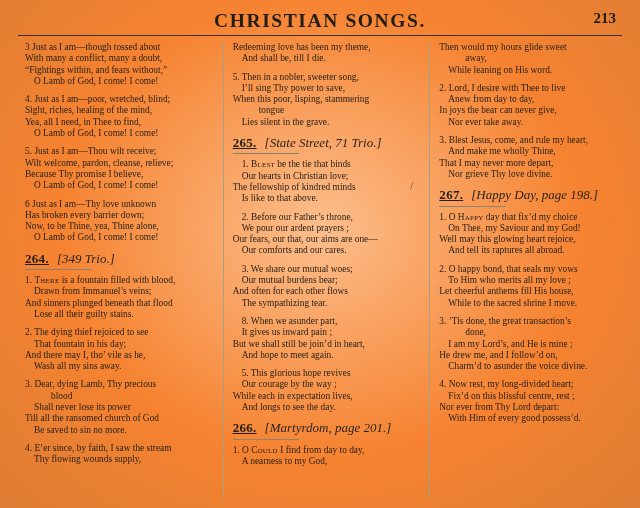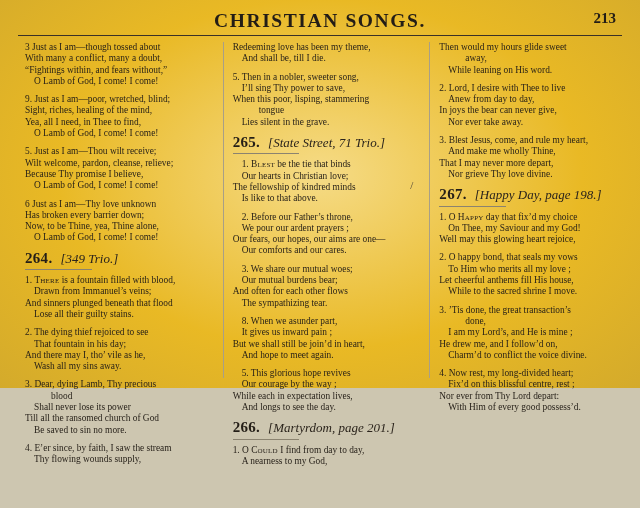--- a/index.html
+++ b/index.html
@@ -9,22 +9,22 @@
   body {
     width: 640px;
     height: 508px;
     background: #cdc6b0;
     font-family: "Liberation Serif", serif;
     overflow: hidden;
   }
   .page {
     position: relative;
     width: 640px;
-    height: 388px;
-    background: #eab308;
+    height: 508px;
+    background: #f97316;
     box-sizing: border-box;
   }
   
   .page::before {
     content: "";
     position: absolute;
     left: 0; top: 0; right: 0; bottom: 0;
     background:
       radial-gradient(ellipse at 50% 45%, rgba(255,252,238,0.55) 0%, rgba(226,219,199,0.15) 58%, rgba(160,150,125,0.30) 100%);
     pointer-events: none;
@@ -99,24 +99,25 @@
   }
   .ind1 { padding-left: 9px; }
   .ind3 { padding-left: 26px; }
   .hymnhead {
     margin: 9px 0 3px 0;
     display: flex;
     align-items: baseline;
     gap: 8px;
   }
   .hymnnum {
-    font-size: 15px;
+    font-size: 13px;
     font-weight: bold;
     letter-spacing: 0.3px;
     color: #241e17;
+    text-decoration: underline;
   }
   .tune {
     font-size: 13px;
     font-style: italic;
     color: #2b241c;
   }
   .firstword {
     font-variant: small-caps;
     letter-spacing: 0.2px;
   }
@@ -148,21 +149,21 @@
 
     <div class="columns">
       <div class="col" id="col0">
           <div class="blk">
             <p class="vtext">3 Just as I am—though tossed about</p>
             <p class="vtext">With many a conflict, many a doubt,</p>
             <p class="vtext">“Fightings within, and fears without,”</p>
             <p class="vtext ind1">O Lamb of God, I come! I come!</p>
           </div>
           <div class="blk">
-            <p class="vtext">9. Just as I am—poor, wretched, blind;</p>
+            <p class="vtext">4. Just as I am—poor, wretched, blind;</p>
             <p class="vtext">Sight, riches, healing of the mind,</p>
             <p class="vtext">Yea, all I need, in Thee to find,</p>
             <p class="vtext ind1">O Lamb of God, I come! I come!</p>
           </div>
           <div class="blk">
             <p class="vtext">5. Just as I am—Thou wilt receive;</p>
             <p class="vtext">Wilt welcome, pardon, cleanse, relieve;</p>
             <p class="vtext">Because Thy promise I believe,</p>
             <p class="vtext ind1">O Lamb of God, I come! I come!</p>
           </div>
@@ -221,21 +222,21 @@
           <hr class="hr-small">
           <div class="blk">
             <p class="vtext ind1">1. <span class="firstword">Blest</span> be the tie that binds</p>
             <p class="vtext ind1">Our hearts in Christian love;</p>
             <p class="vtext">The fellowship of kindred minds</p>
             <p class="vtext ind1">Is like to that above.</p>
           </div>
           <div class="blk">
             <p class="vtext ind1">2. Before our Father’s throne,</p>
             <p class="vtext ind1">We pour our ardent prayers ;</p>
-            <p class="vtext">Our fears, our hopes, our aims are one—</p>
+            <p class="vtext">Our fears, our that, our aims are one—</p>
             <p class="vtext ind1">Our comforts and our cares.</p>
           </div>
           <div class="blk">
             <p class="vtext ind1">3. We share our mutual woes;</p>
             <p class="vtext ind1">Our mutual burdens bear;</p>
             <p class="vtext">And often for each other flows</p>
             <p class="vtext ind1">The sympathizing tear.</p>
           </div>
           <div class="blk">
             <p class="vtext ind1">8. When we asunder part,</p>
@@ -279,33 +280,34 @@
           </div>
           <div class="hymnhead">
             <span class="hymnnum">267.</span>
             <span class="tune">[Happy Day, page 198.]</span>
           </div>
           <hr class="hr-small">
           <div class="blk">
             <p class="vtext">1. O <span class="firstword">Happy</span> day that fix’d my choice</p>
             <p class="vtext ind1">On Thee, my Saviour and my God!</p>
             <p class="vtext">Well may this glowing heart rejoice,</p>
+            <p class="vtext ind1">And tell its raptures all abroad.</p>
           </div>
           <div class="blk">
             <p class="vtext">2. O happy bond, that seals my vows</p>
             <p class="vtext ind1">To Him who merits all my love ;</p>
             <p class="vtext">Let cheerful anthems fill His house,</p>
             <p class="vtext ind1">While to the sacred shrine I move.</p>
           </div>
           <div class="blk">
             <p class="vtext">3. ’Tis done, the great transaction’s</p>
             <p class="vtext ind3">done,</p>
             <p class="vtext ind1">I am my Lord’s, and He is mine ;</p>
             <p class="vtext">He drew me, and I follow’d on,</p>
-            <p class="vtext ind1">Charm’d to conflict the voice divine.</p>
+            <p class="vtext ind1">Charm’d to asunder the voice divine.</p>
           </div>
           <div class="blk">
             <p class="vtext">4. Now rest, my long-divided heart;</p>
             <p class="vtext ind1">Fix’d on this blissful centre, rest ;</p>
             <p class="vtext">Nor ever from Thy Lord depart:</p>
             <p class="vtext ind1">With Him of every good possess’d.</p>
           </div>
         </div>
     </div>
 

